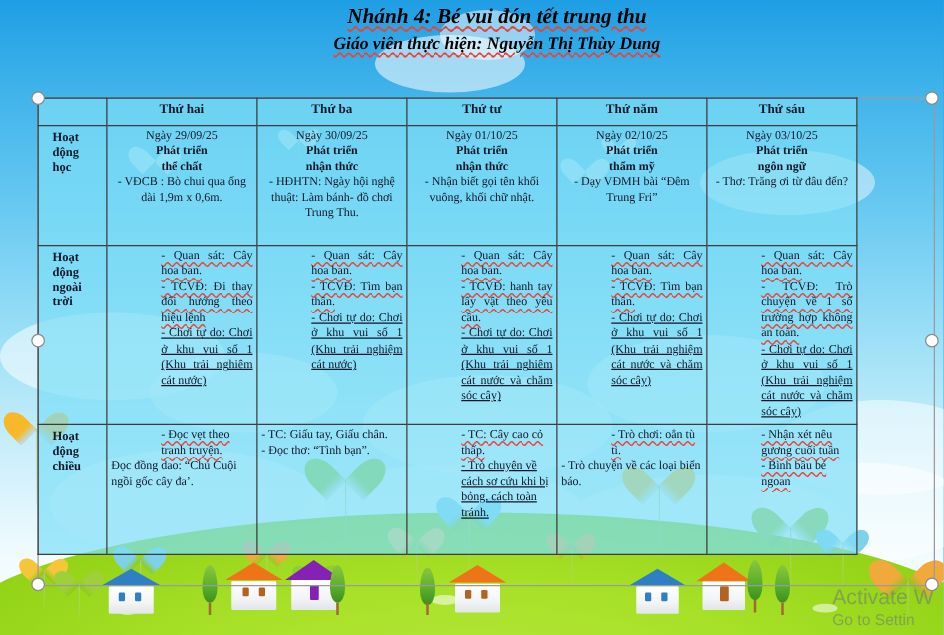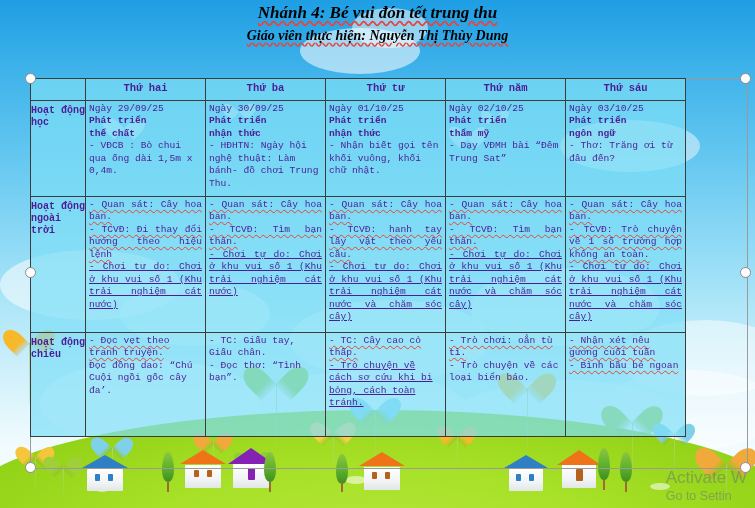--- a/index.html
+++ b/index.html
@@ -48,34 +48,34 @@
     background:linear-gradient(180deg,rgba(180,210,120,.85),rgba(180,210,120,.25));}
   .wheart{position:absolute;opacity:.5;}
   .wheart .heart:before,.wheart .heart:after{background:#ffffff;}
 
   
   #headings{position:absolute;left:0;top:0;width:755px;text-align:center;z-index:6;}
   .h1{font-weight:bold;font-size:19px;letter-spacing:.4px;color:#000;margin-top:5px;line-height:1.25;}
   .h2{font-weight:bold;font-style:italic;font-size:17px;color:#000;line-height:1.3;margin-top:2px;
       text-decoration:underline;text-underline-offset:2px;}
   .h3{font-weight:bold;font-style:italic;font-size:14px;color:#000000;line-height:1.35;margin-top:3px;}
-  .sq{ -webkit-text-decoration: underline wavy #e8443a; text-decoration: underline wavy #e8443a; text-underline-offset:2px;}
+  .sq{ -webkit-text-decoration: underline wavy #e8443a; text-decoration: underline wavy #e8443a; text-underline-offset:2px;padding-left:40px;}
 
   
   #tablewrap{position:absolute;left:30px;top:78px;width:716px;z-index:5;}
   table{border-collapse:collapse;width:616px;table-layout:fixed;
-        font-family:Liberation Mono, monospace;color:#4c1d95;}
+        font-family:Liberation Serif, serif;color:#0f172a;}
   td,th{border:1px solid #3c3c3c;vertical-align:top;padding:2px 3px 3px 3px;
         background:rgba(126,222,246,0.70);}
   thead th{text-align:center;font-weight:bold;font-size:10.5px;padding:3px 2px 4px;height:14px;}
-  td.rowhead{font-weight:bold;font-size:10px;text-align:left;line-height:1.18;padding:4px 0;}
+  td.rowhead{font-weight:bold;font-size:10px;text-align:left;line-height:1.18;padding:4px 11px;}
   .col0{width:55px;}
   .col{width:120px;}
   .cell{font-size:9.6px;line-height:1.30;}
-  .ctr{}
+  .ctr{text-align:center;}
   .just{text-align:justify;text-justify:inter-word;margin-left:12px;}
   .b{font-weight:bold;}
   .u{text-decoration:underline;text-underline-offset:1px;}
   .line{display:block;}
 
   
   .handle{position:absolute;width:11px;height:11px;border-radius:50%;
     background:#fff;border:1.5px solid #8a8a8a;box-sizing:border-box;z-index:9;}
   .selborder{position:absolute;border:1px solid #9a9a9a;z-index:4;pointer-events:none;}
 
@@ -268,39 +268,39 @@
       </tr>
     </thead>
     <tbody>
 
       <tr style="height:96px;">
         <td class="rowhead">Hoạt động học</td>
         <td class="cell ctr">
           <span class="line">Ngày 29/09/25</span>
           <span class="line b">Phát triển</span>
           <span class="line b">thể chất</span>
-          <span class="line">- VĐCB : Bò chui qua ống dài 1,5m x 0,4m.</span>
+          <span class="line">- VĐCB : Bò chui qua ống dài 1,9m x 0,6m.</span>
         </td>
         <td class="cell ctr">
           <span class="line">Ngày 30/09/25</span>
           <span class="line b">Phát triển</span>
           <span class="line b">nhận thức</span>
           <span class="line">- HĐHTN: Ngày hội nghệ thuật: Làm bánh- đồ chơi Trung Thu.</span>
         </td>
         <td class="cell ctr">
           <span class="line">Ngày 01/10/25</span>
           <span class="line b">Phát triển</span>
           <span class="line b">nhận thức</span>
           <span class="line">- Nhận biết gọi tên khối vuông, khối chữ nhật.</span>
         </td>
         <td class="cell ctr">
           <span class="line">Ngày 02/10/25</span>
           <span class="line b">Phát triển</span>
           <span class="line b">thẩm mỹ</span>
-          <span class="line">- Dạy VĐMH bài “Đêm Trung Sat”</span>
+          <span class="line">- Dạy VĐMH bài “Đêm Trung Fri”</span>
         </td>
         <td class="cell ctr">
           <span class="line">Ngày 03/10/25</span>
           <span class="line b">Phát triển</span>
           <span class="line b">ngôn ngữ</span>
           <span class="line">- Thơ: Trăng ơi từ đâu đến?</span>
         </td>
       </tr>
 
       <tr style="height:136px;">

